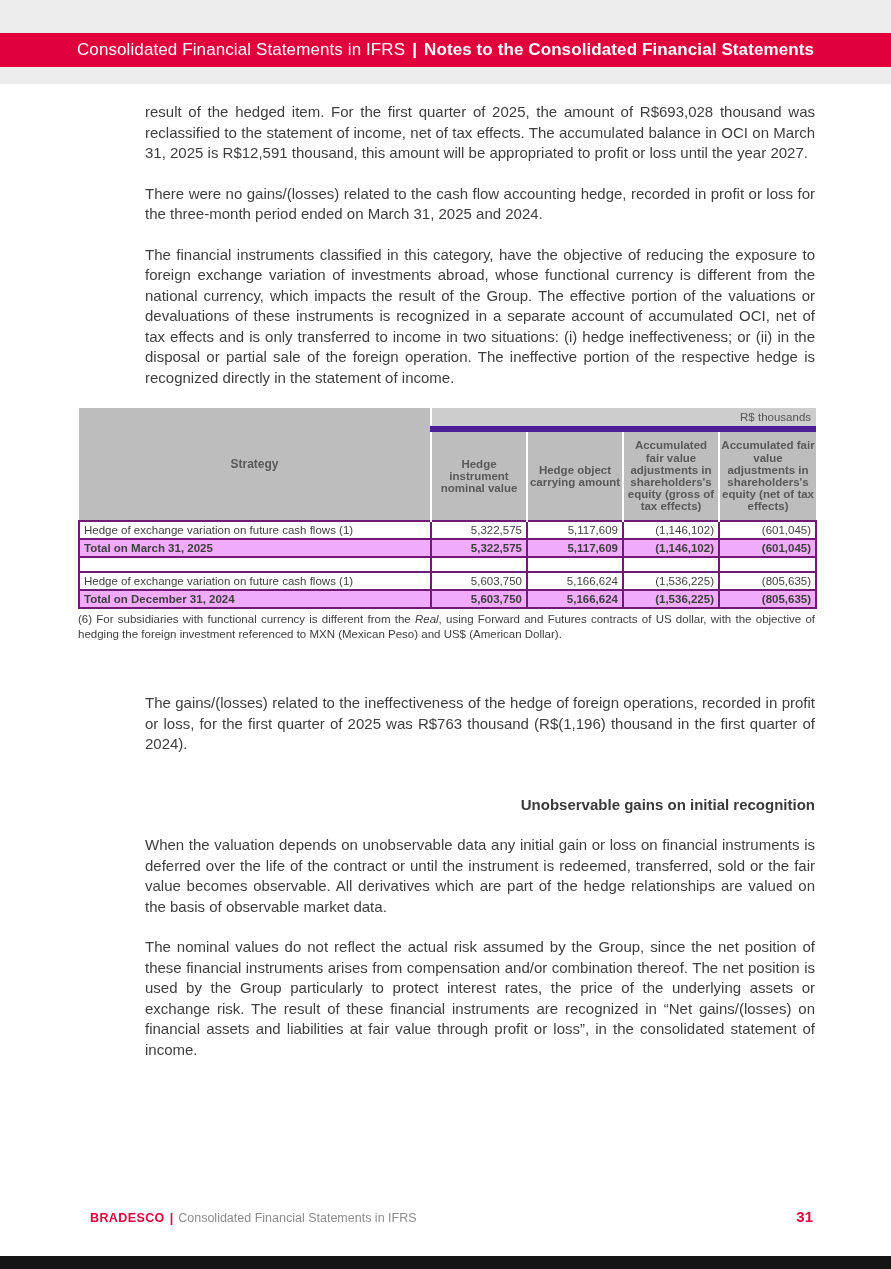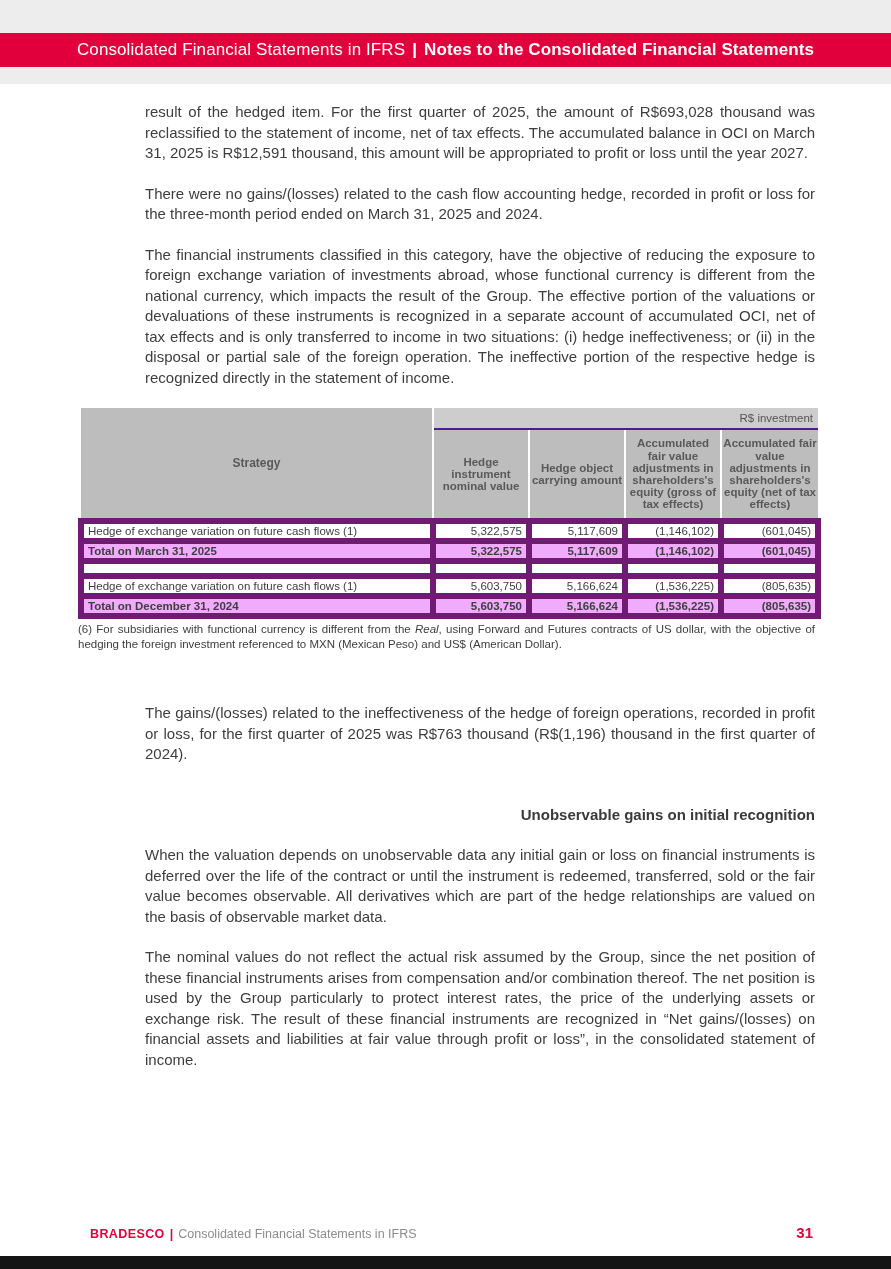--- a/index.html
+++ b/index.html
@@ -18,36 +18,36 @@
   .text-block.after-table { margin-top:52px; }
   p.para { margin-bottom:20px; }
   h3.heading { font-size:15px; color:#3A3A3A; margin:22px 0 20px 0; text-align:left; font-weight:700; }
   h3.heading.second { margin-top:40px;text-align:right; }
 
   .table-block { margin:2px 76px 0 78px; }
   table.fin { width:737px; border-collapse:collapse; table-layout:fixed; font-size:11.5px; color:#3E3E3E; }
   table.fin th, table.fin td { overflow:hidden; }
   th.strategy { background:#BDBDBD; color:#595959; font-weight:700; text-align:center; vertical-align:middle; font-size:12px; border-right:2px solid #ffffff; }
   td.band { background:#CDCDCD; color:#555555; text-align:right; padding:3px 5px; height:21px; font-weight:400; }
-  tr.heads th { background:#BDBDBD; color:#595959; font-weight:700; vertical-align:middle; text-align:center; padding:2px 1px; line-height:12.2px; height:92px; border-left:2px solid #ffffff; border-top:2px solid #4c1d95; }
+  tr.heads th { background:#BDBDBD; color:#595959; font-weight:700; vertical-align:middle; text-align:center; padding:2px 1px; line-height:12.2px; height:92px; border-left:2px solid #ffffff; border-top:6px solid #4c1d95; }
   tr.heads th:first-child { border-left:none; }
-  tbody td { border:6px solid #701a75; height:18px; padding:1px 4px; background:#ffffff; }
+  tbody td { border:2px solid #701a75; height:18px; padding:1px 4px; background:#ffffff; }
   td.lbl { text-align:left; }
   td.num { text-align:right; }
   tr.total td { background:#f0abfc; font-weight:700; color:#3E3E3E; }
   tr.spacer td { height:15px; }
 
   .footnote { margin-top:3px; font-size:11.5px; line-height:14.5px; color:#3E3E3E; text-align:justify; }
   .footnote .it { font-style:italic; }
 
   .footer { position:absolute; left:90px; right:78px; top:1208px; display:flex; align-items:baseline; font-size:12.5px; }
   .footer .brand { color:#E2003C; font-weight:700; letter-spacing:0.4px; }
   .footer .fsep { color:#E2003C; font-weight:700; margin:0 5px; }
   .footer .fsub { color:#8C8C8C; }
-  .footer .pageno { margin-left:auto; color:#E2003C; font-weight:700; font-size:15px;margin-top:16px; }
+  .footer .pageno { margin-left:auto; color:#E2003C; font-weight:700; font-size:15px; }
 
   .bottom-bar { position:absolute; left:0; right:0; bottom:0; height:13px; background:#151515; }
 </style>
 </head>
 <body>
 
 <div class="page">
 
   <div class="top-strip"></div>
 
@@ -70,21 +70,21 @@
       <colgroup>
         <col style="width:352px">
           <col style="width:96px">
           <col style="width:96px">
           <col style="width:96px">
           <col style="width:97px">
       </colgroup>
       <thead>
         <tr>
           <th class="strategy" rowspan="2">Strategy</th>
-          <td class="band" colspan="4">R$ investment</td>
+          <td class="band" colspan="4">R$ thousands</td>
         </tr>
         <tr class="heads">
           <th>Hedge instrument nominal value</th>
           <th>Hedge object carrying amount</th>
           <th>Accumulated fair value adjustments in shareholders's equity (gross of tax effects)</th>
           <th>Accumulated fair value adjustments in shareholders's equity (net of tax effects)</th>
         </tr>
       </thead>
       <tbody>
         <tr>

